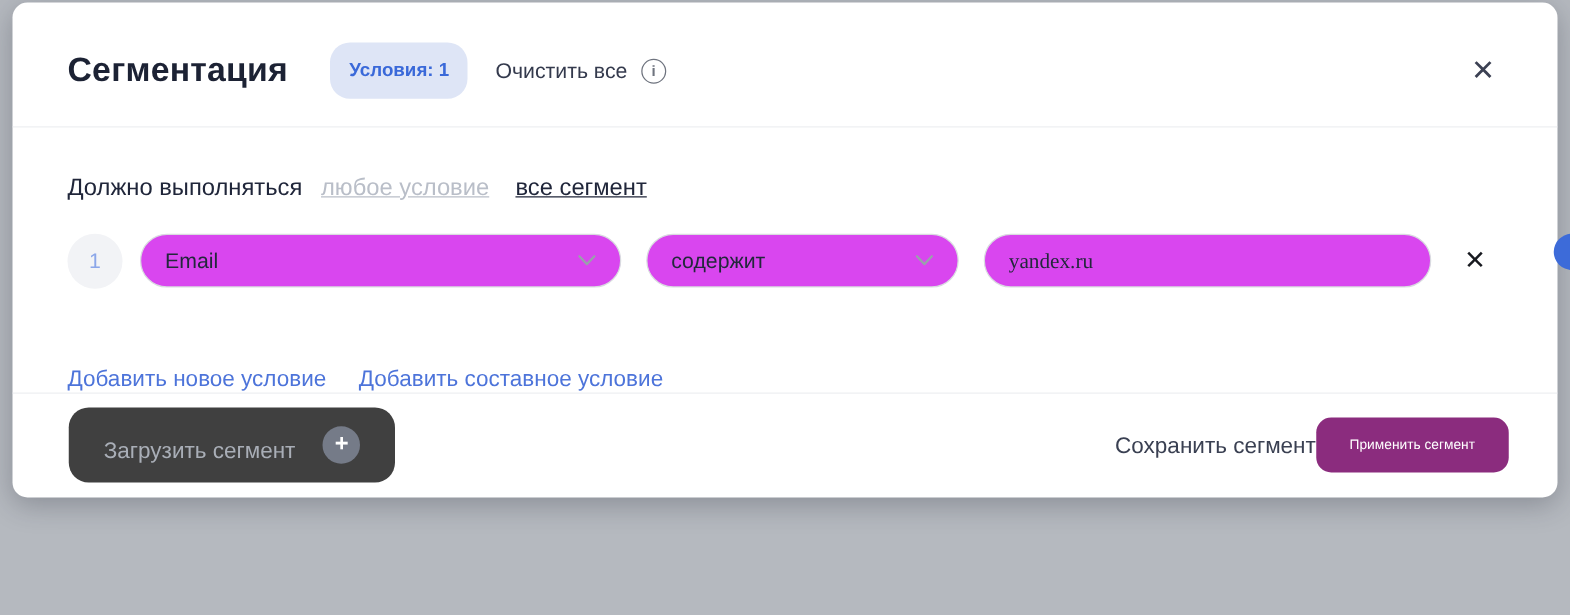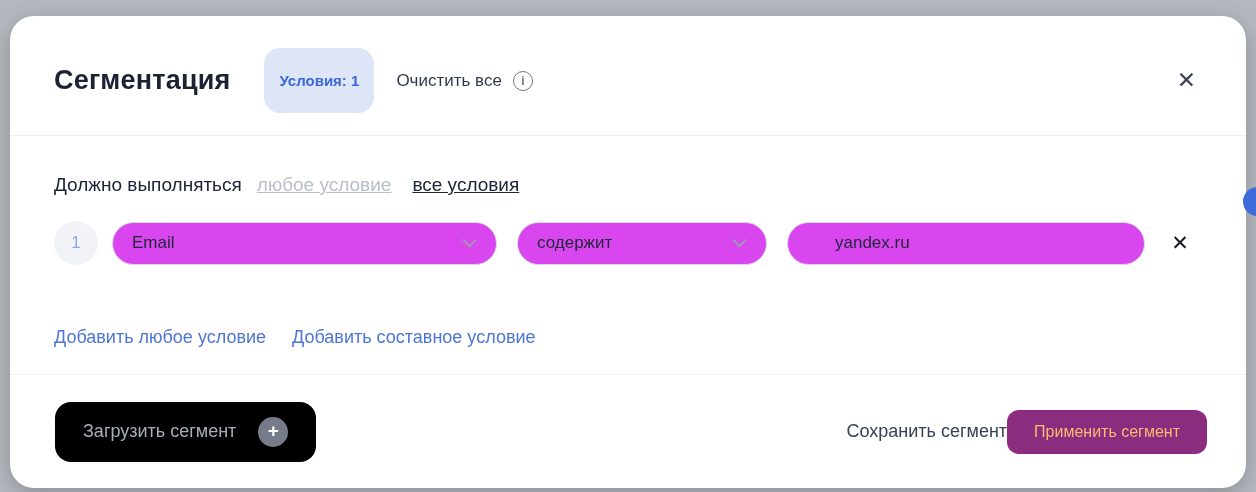--- a/index.html
+++ b/index.html
@@ -4,24 +4,24 @@
 <style>
   * { box-sizing: border-box; margin: 0; padding: 0; }
   html, body { width: 1256px; height: 492px; overflow: hidden; }
   body {
     font-family: "Liberation Sans", sans-serif;
     background: #b5b9bf;
     position: relative;
   }
   .modal {
     position: absolute;
-    left: 10px; top: 16px;
-    width: 1236px; height: 472px;
+    left: 10px; top: 2px;
+    width: 1236px; height: 396px;
     background: #ffffff;
-    border-radius: 24px;
+    border-radius: 12px;
     box-shadow: 0 6px 22px rgba(30,34,45,.28);
     display: flex;
     flex-direction: column;
     overflow: hidden;
   }
   
   .header {
     display: flex;
     align-items: center;
     padding: 32px 50px 22px 44px;
@@ -31,21 +31,21 @@
     font-weight: 700;
     color: #1c2234;
     letter-spacing: .2px;
   }
   .badge {
     margin-left: 34px;
     background: #dee5f6;
     color: #3a69d9;
     font-size: 15px;
     font-weight: 700;
-    padding: 24px 15px;
+    padding: 14px 15px;
     border-radius: 16px;
     white-space: nowrap;
   }
   .clear-all {
     margin-left: 22px;
     font-size: 17px;
     color: #343a4d;
     cursor: pointer;
     white-space: nowrap;
   }
@@ -112,26 +112,25 @@
     padding: 0 19px;
     font-size: 17px;
     color: #22283b;
   }
   .select { justify-content: space-between; cursor: pointer; }
   .select-field { width: 385px; margin-left: 14px; flex: none; }
   .select-operator { width: 250px; margin-left: 20px; flex: none; justify-content: space-between; }
   .value-pill { flex: 1; margin-left: 20px; }
   .value-pill input {
     border: none; outline: none;
-    font-family: Liberation Sans, sans-serif;
+    font-family: Liberation Serif, serif;
     font-size: 17px;
     color: #22283b;
     width: 100%;
     background: transparent;
-    margin-left: 28px;
   }
   .chevron { flex: none; margin-left: 12px; display: flex; }
   .remove-btn {
     margin-left: 13px;
     width: 44px; height: 44px;
     border: none;
     background: transparent;
     border-radius: 50%;
     font-size: 21px;
     color: #17191f;
@@ -151,22 +150,22 @@
   .link { color: #4d74da; cursor: pointer; text-decoration: none; }
   
   .footer {
     height: 113px;
     display: flex;
     align-items: center;
     padding: 0 39px 0 34px;
   }
   .load-segment {
     display: flex;
-    align-items: center;
-    background: #000000;
+    align-items: flex-end;
+    background: #404040;
     border-radius: 16px;
     padding: 15px 28px;
     margin-left: 11px;
     cursor: pointer;
   }
   .load-segment-label {
     font-size: 18px;
     color: #a9aeb7;
   }
   .plus-circle {
@@ -189,22 +188,22 @@
     color: #3a4052;
     background: none;
     border: none;
     font-family: inherit;
     cursor: pointer;
   }
   .apply-btn {
     height: 44px;
     padding: 0 27px;
     background: #8b2c7e;
-    color: #fdba74;
-    font-size: 16px;
+    color: #ffffff;
+    font-size: 11px;
     border: none;
     border-radius: 12px;
     font-family: inherit;
     cursor: pointer;
   }
   
   .edge-circle {
     position: absolute;
     top: 187px;
     right: -16px;
@@ -225,21 +224,21 @@
     <div class="info-icon">i</div>
     <button class="close-btn">✕</button>
   </div>
 
   <div class="divider"></div>
 
   <div class="body">
     <div class="match-row">
       <span>Должно выполняться</span>
       <span class="match-option inactive">любое условие</span>
-      <span class="match-option active">все условия</span>
+      <span class="match-option active">все сегмент</span>
     </div>
 
     <div class="condition-row">
       <div class="index-circle">1</div>
 
       <div class="pill select select-field">
         <span>Email</span>
         <span class="chevron">
           <svg width="15" height="9" viewBox="0 0 15 9">
               <polyline points="1.5,1 7.5,7.3 13.5,1" fill="none" stroke="#9aa0ac" stroke-width="1.8" stroke-linecap="round" stroke-linejoin="round"></polyline>
@@ -257,21 +256,21 @@
       </div>
 
       <div class="pill value-pill">
         <input type="text" value="yandex.ru" style="">
       </div>
 
       <button class="remove-btn">✕</button>
     </div>
 
     <div class="links-row">
-      <a class="link">Добавить любое условие</a>
+      <a class="link">Добавить новое условие</a>
       <a class="link">Добавить составное условие</a>
     </div>
   </div>
 
   <div class="divider"></div>
 
   <div class="footer">
     <div class="load-segment">
       <span class="load-segment-label">Загрузить сегмент</span>
       <span class="plus-circle">+</span>

